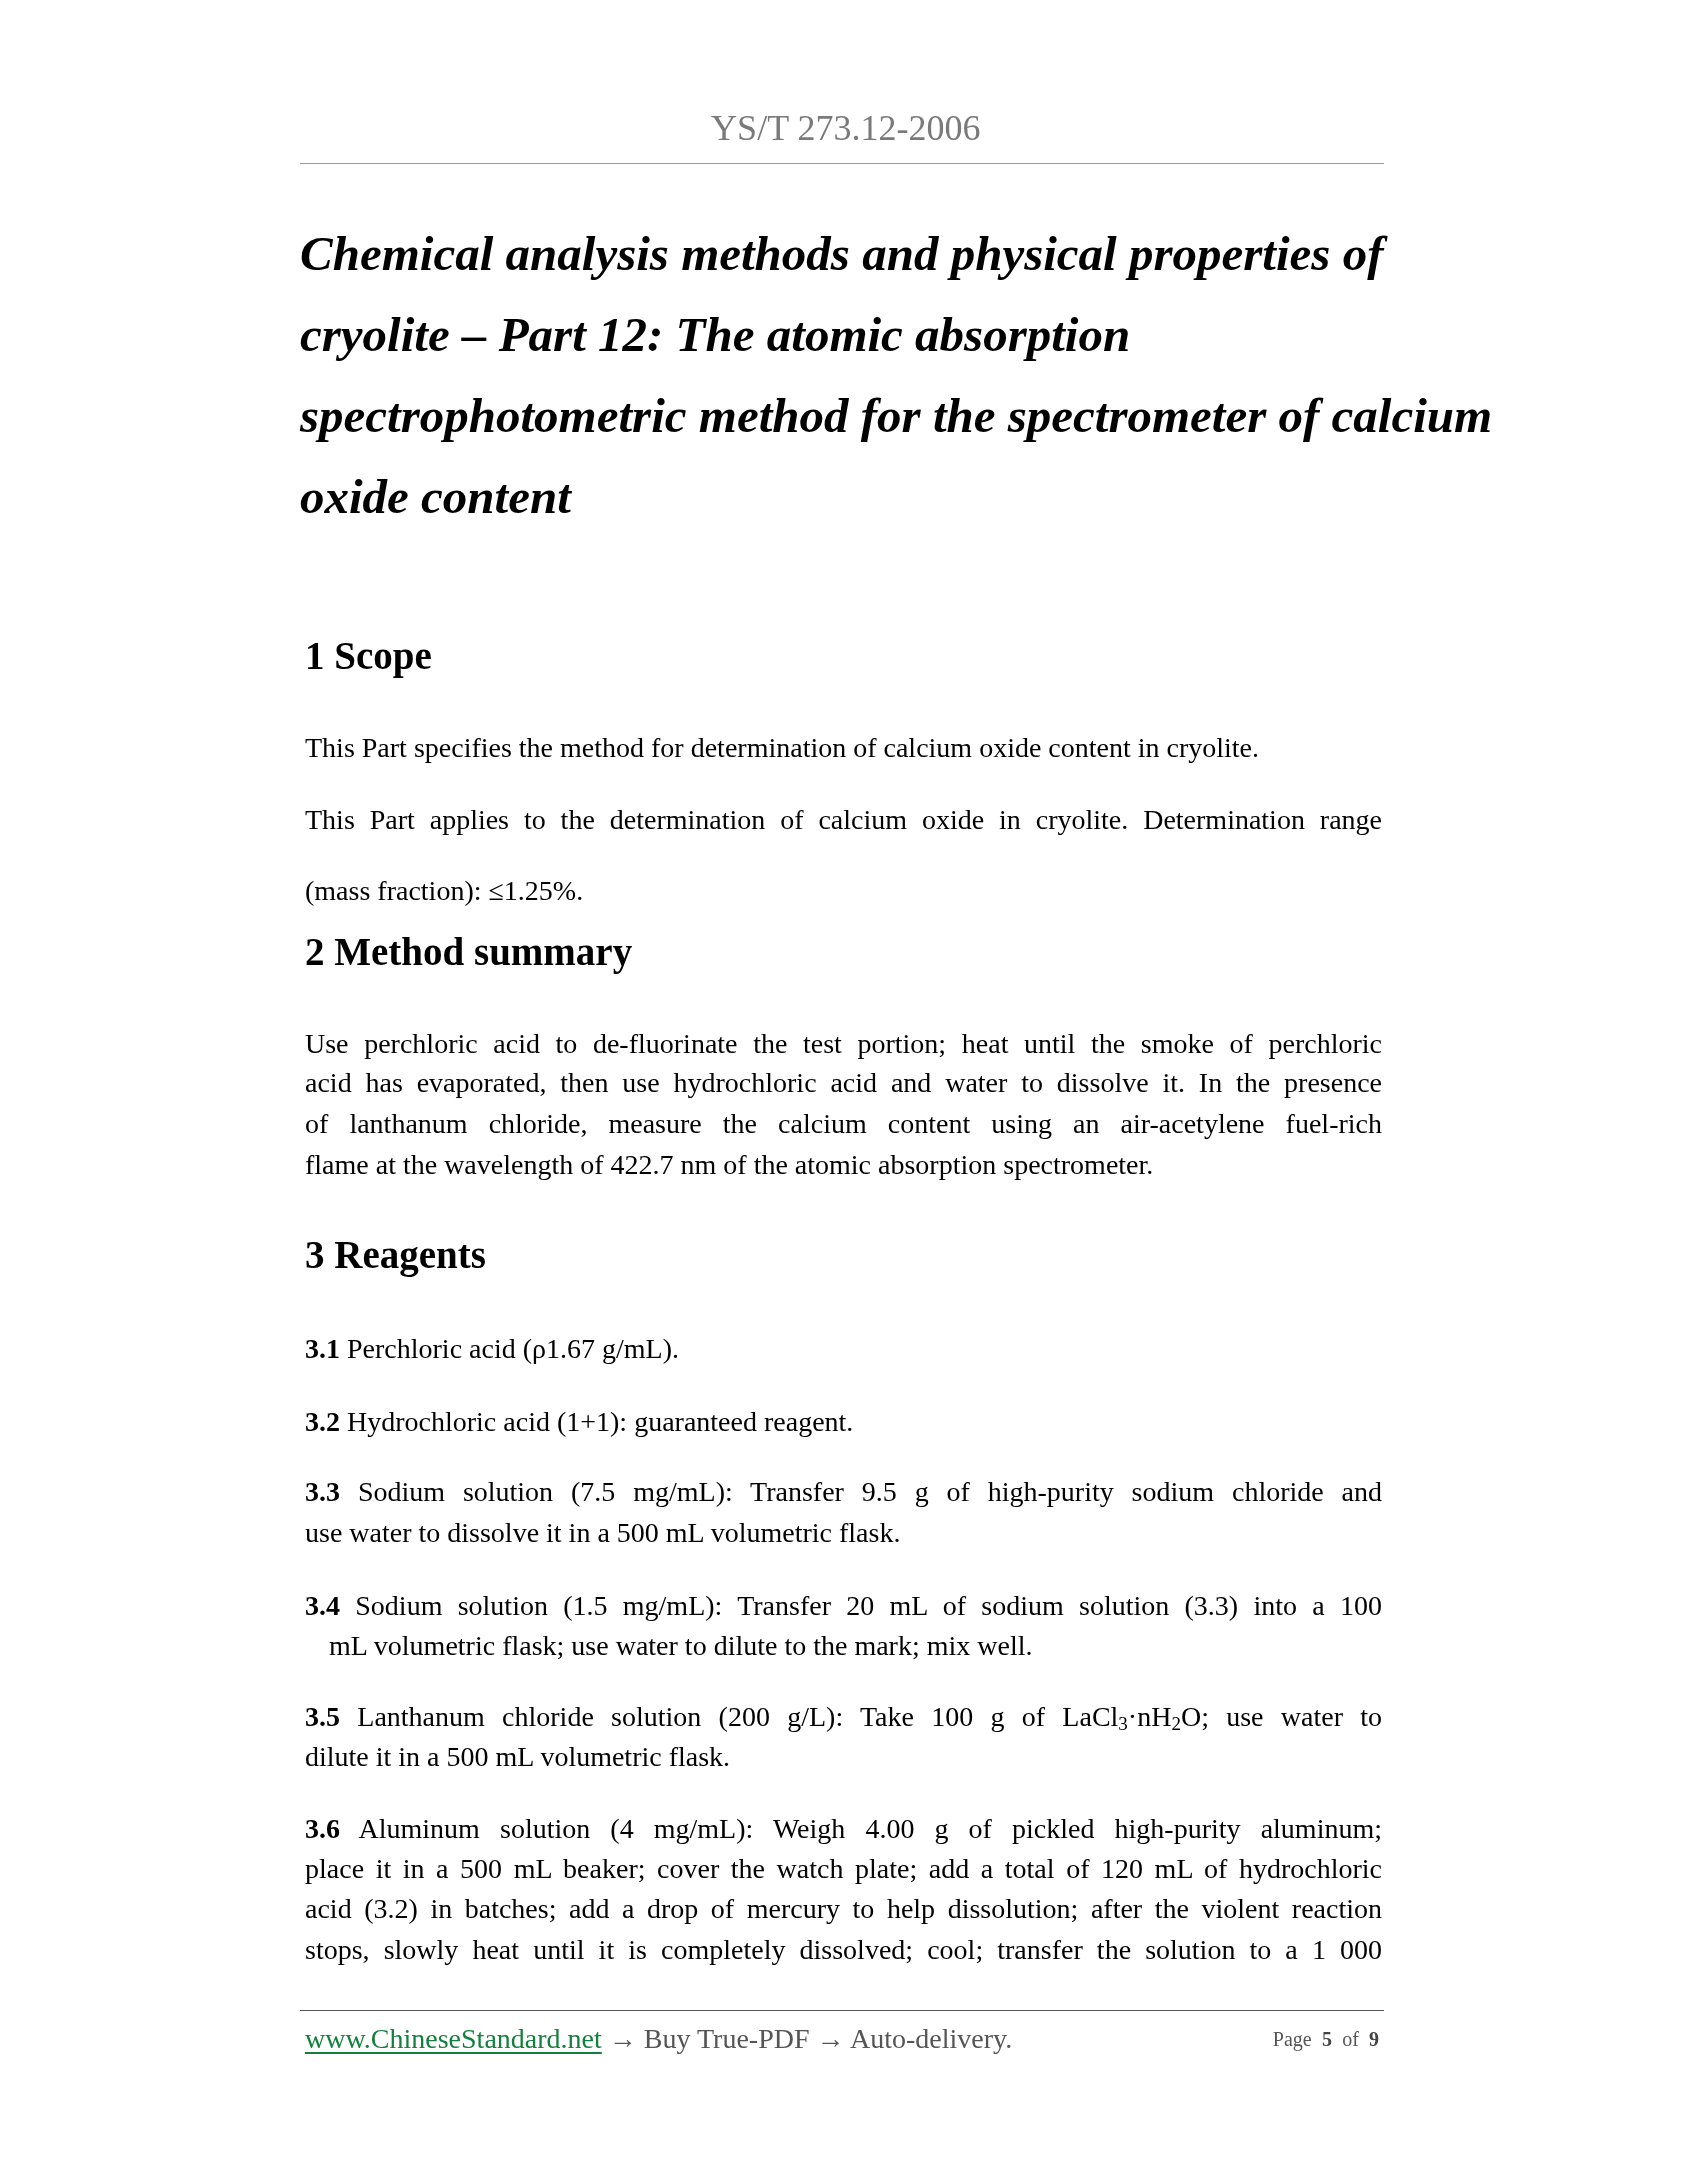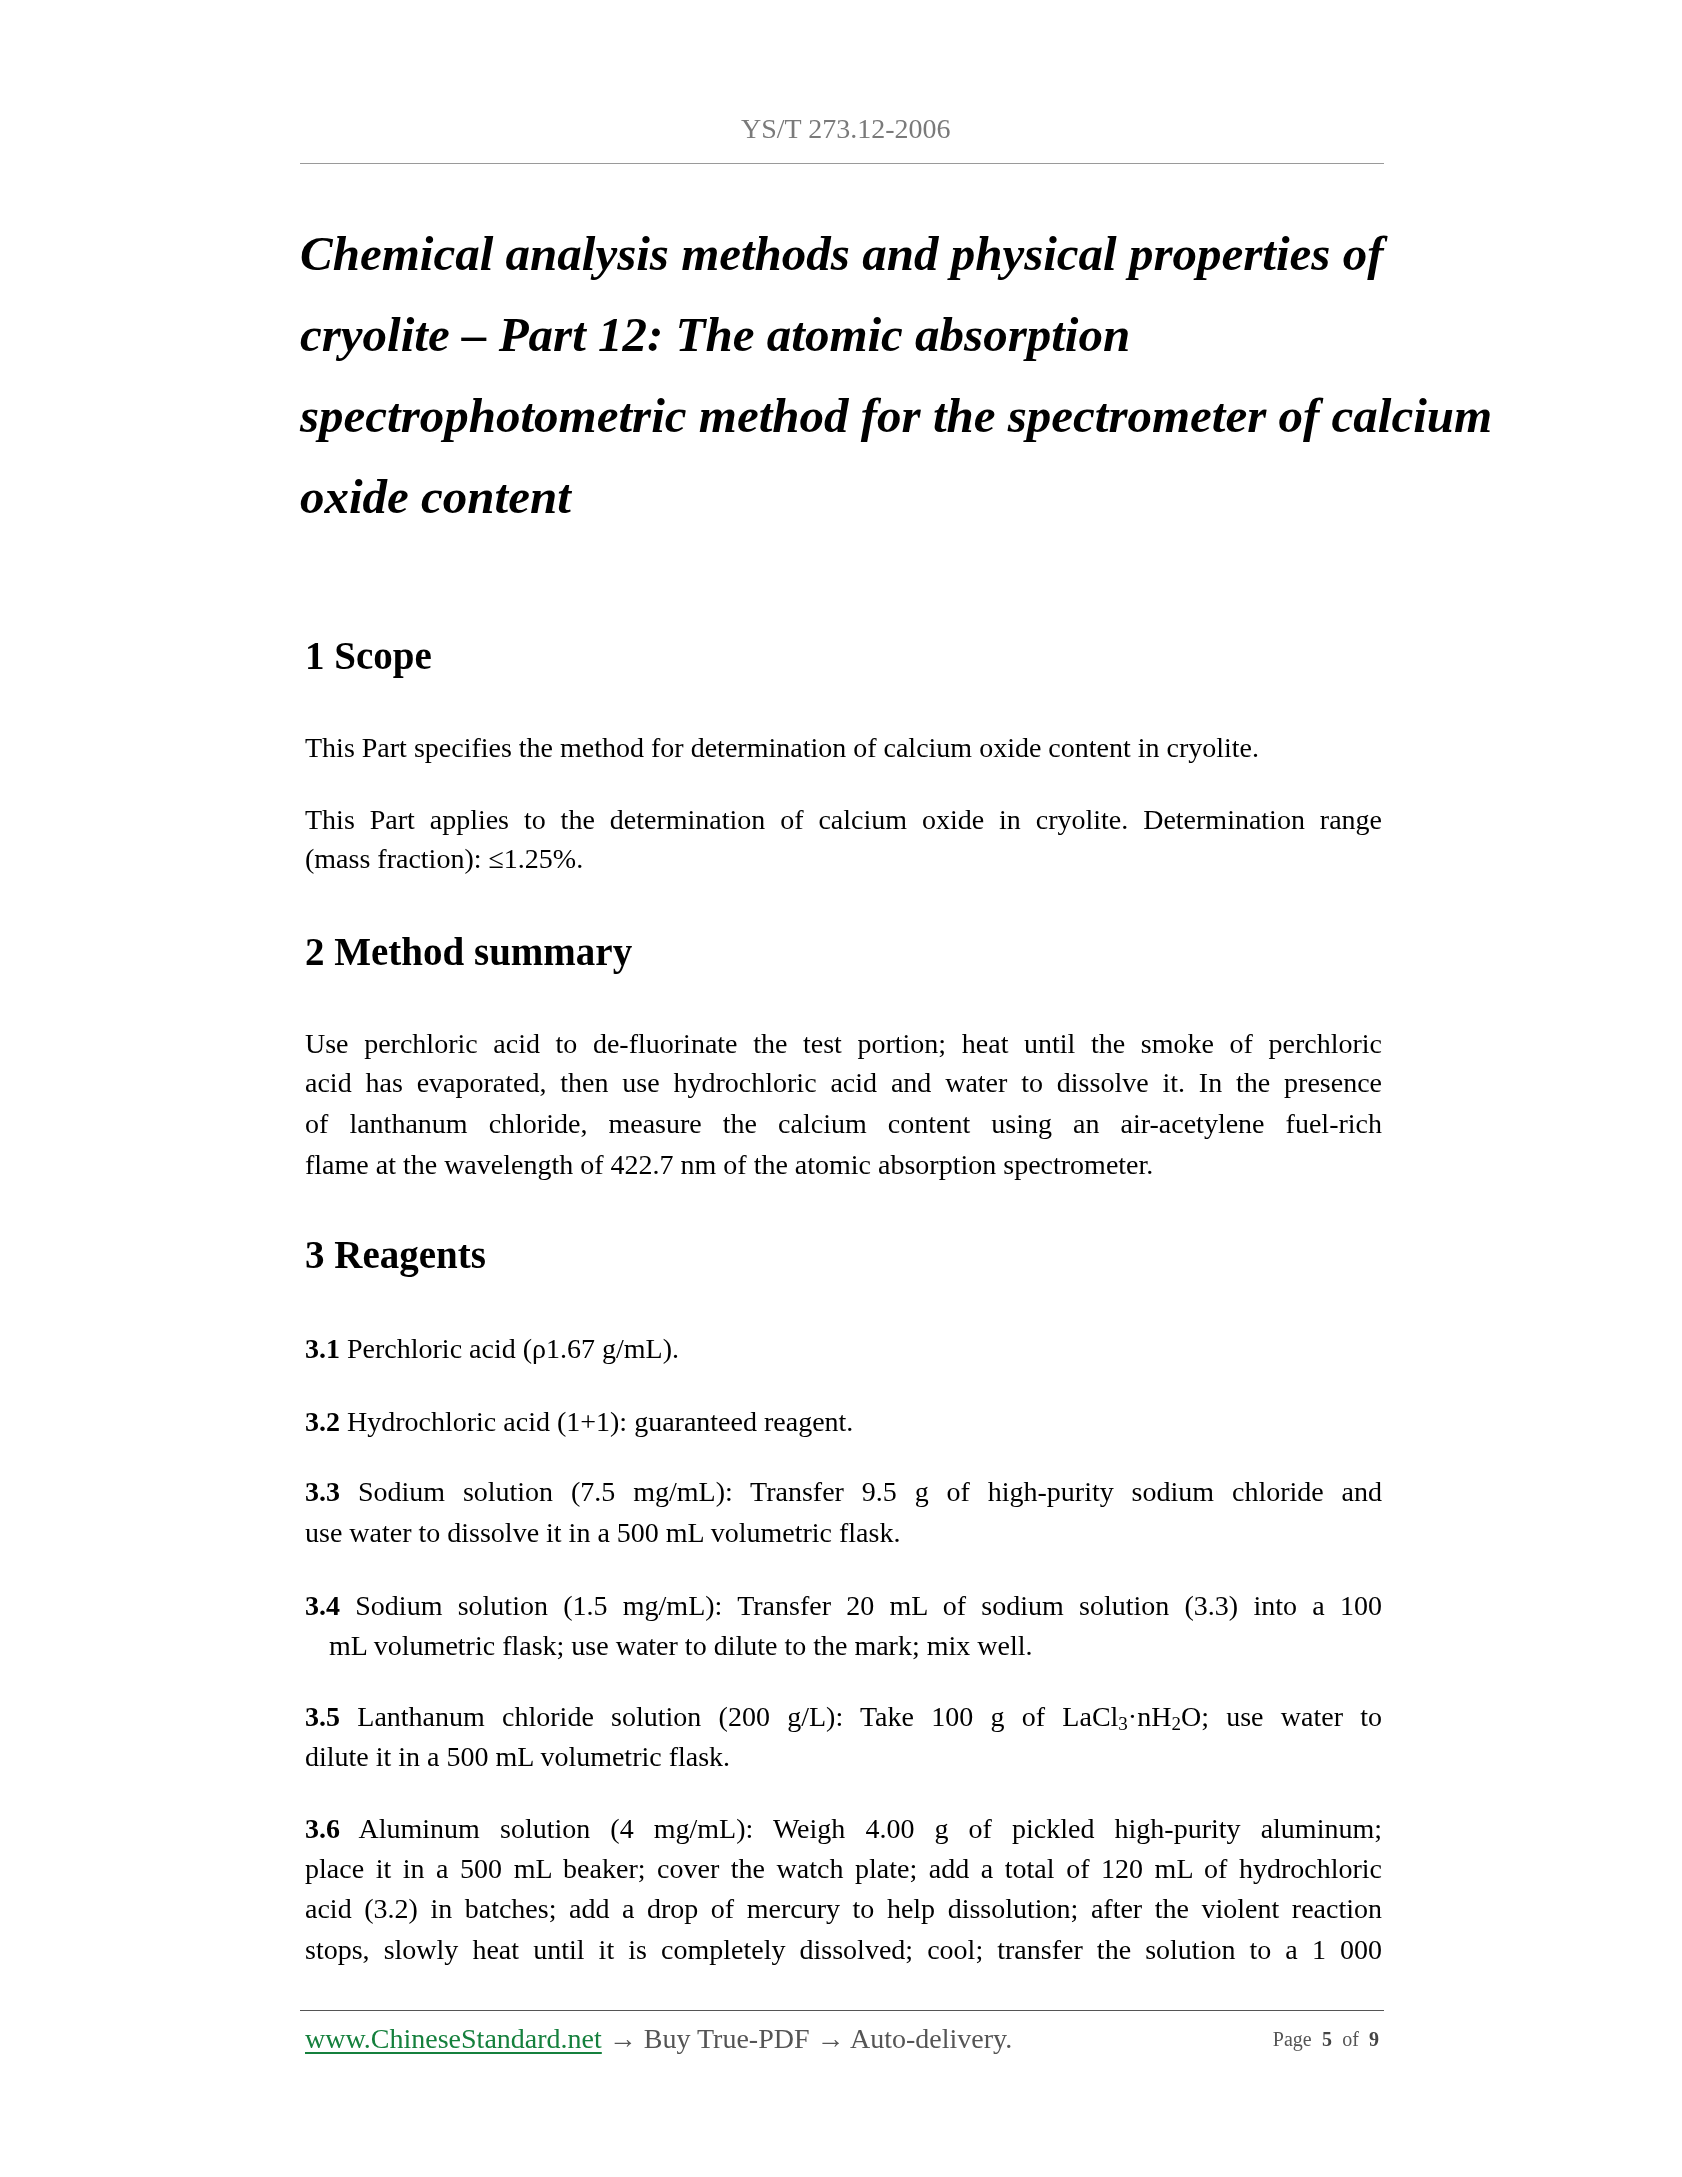--- a/index.html
+++ b/index.html
@@ -14,21 +14,21 @@
       overflow: hidden;
       font-family: "Liberation Serif", "DejaVu Serif", serif;
       color: #000000;
     }
     .page-header-text {
       position: absolute;
       left: 0;
       width: 1683px;
       top: 111px;
       text-align: center;
-      font-size: 28px;
+      font-size: 36px;
       line-height: 35px;
       color: #7a7a7a;
       padding-left: 0;
     }
     .page-header-text span { display: inline-block; margin-left: 8.6px; }
     .rule {
       position: absolute;
       left: 300px;
       width: 1084px;
       height: 0;
@@ -116,21 +116,21 @@
   <div class="title-line" style="top:230px;">Chemical analysis methods and physical properties of</div>
   <div class="title-line" style="top:311px;">cryolite – Part 12: The atomic absorption</div>
   <div class="title-line" style="top:392px;">spectrophotometric method for the spectrometer of calcium</div>
   <div class="title-line" style="top:473px;">oxide content</div>
 </div>
 
 <section>
   <div class="heading" style="top:632px;">1 Scope</div>
   <div class="line" style="top:729px;">This Part specifies the method for determination of calcium oxide content in cryolite.</div>
   <div class="line justify" style="top:801px;">This Part applies to the determination of calcium oxide in cryolite. Determination range</div>
-  <div class="line" style="top:840px;">(mass fraction): ≤1.25%.</div>
+  <div class="line" style="top:872px;">(mass fraction): ≤1.25%.</div>
 </section>
 
 <section>
   <div class="heading" style="top:928px;">2 Method summary</div>
   <div class="line justify" style="top:1025px;">Use perchloric acid to de-fluorinate the test portion; heat until the smoke of perchloric</div>
   <div class="line justify" style="top:1064px;">acid has evaporated, then use hydrochloric acid and water to dissolve it. In the presence</div>
   <div class="line justify" style="top:1105px;">of lanthanum chloride, measure the calcium content using an air-acetylene fuel-rich</div>
   <div class="line" style="top:1146px;">flame at the wavelength of 422.7 nm of the atomic absorption spectrometer.</div>
 </section>
 

